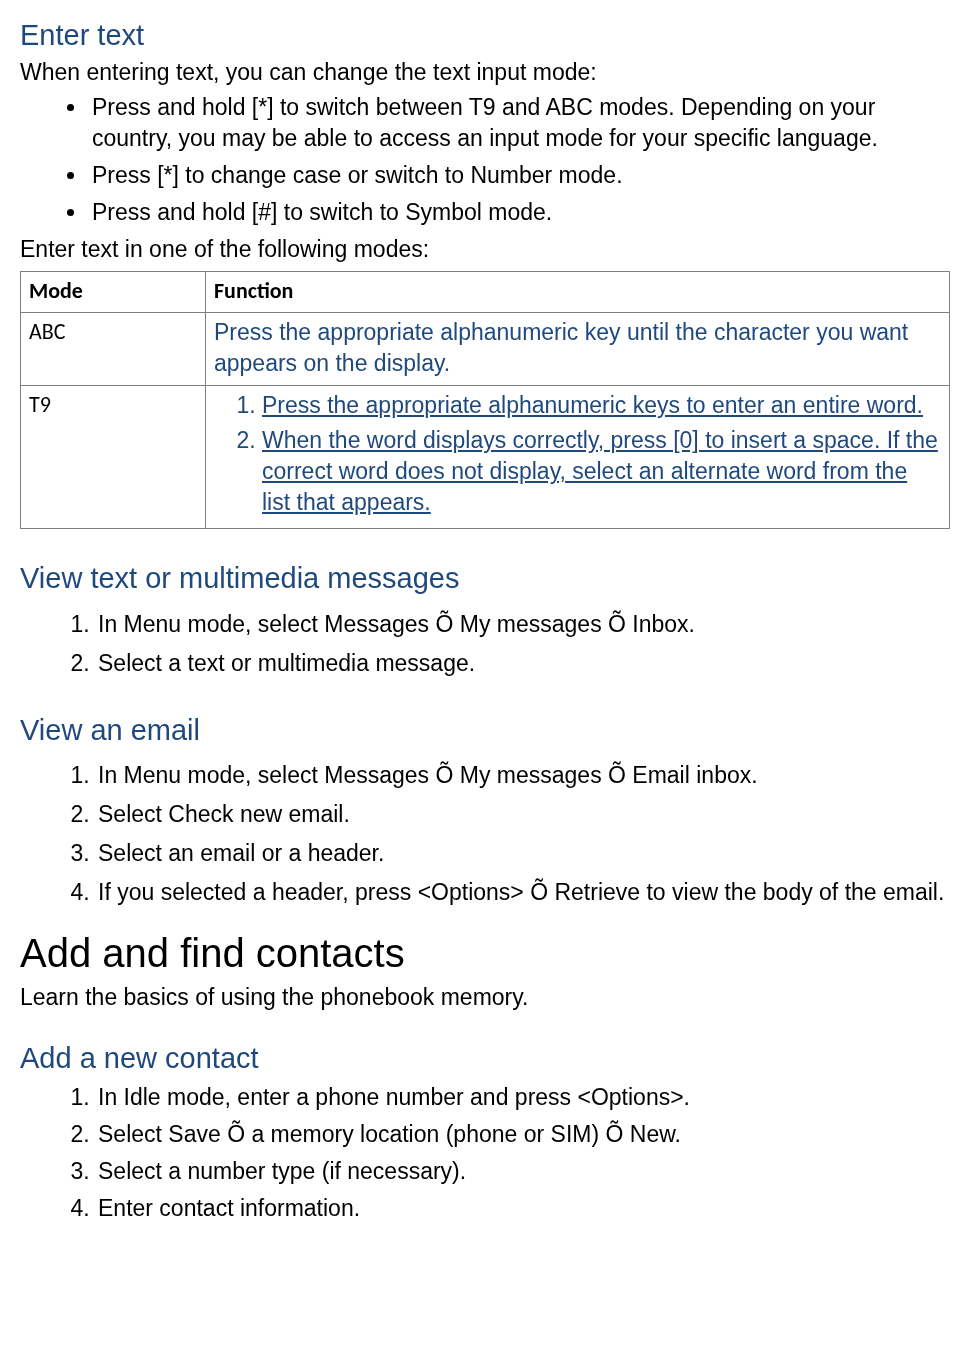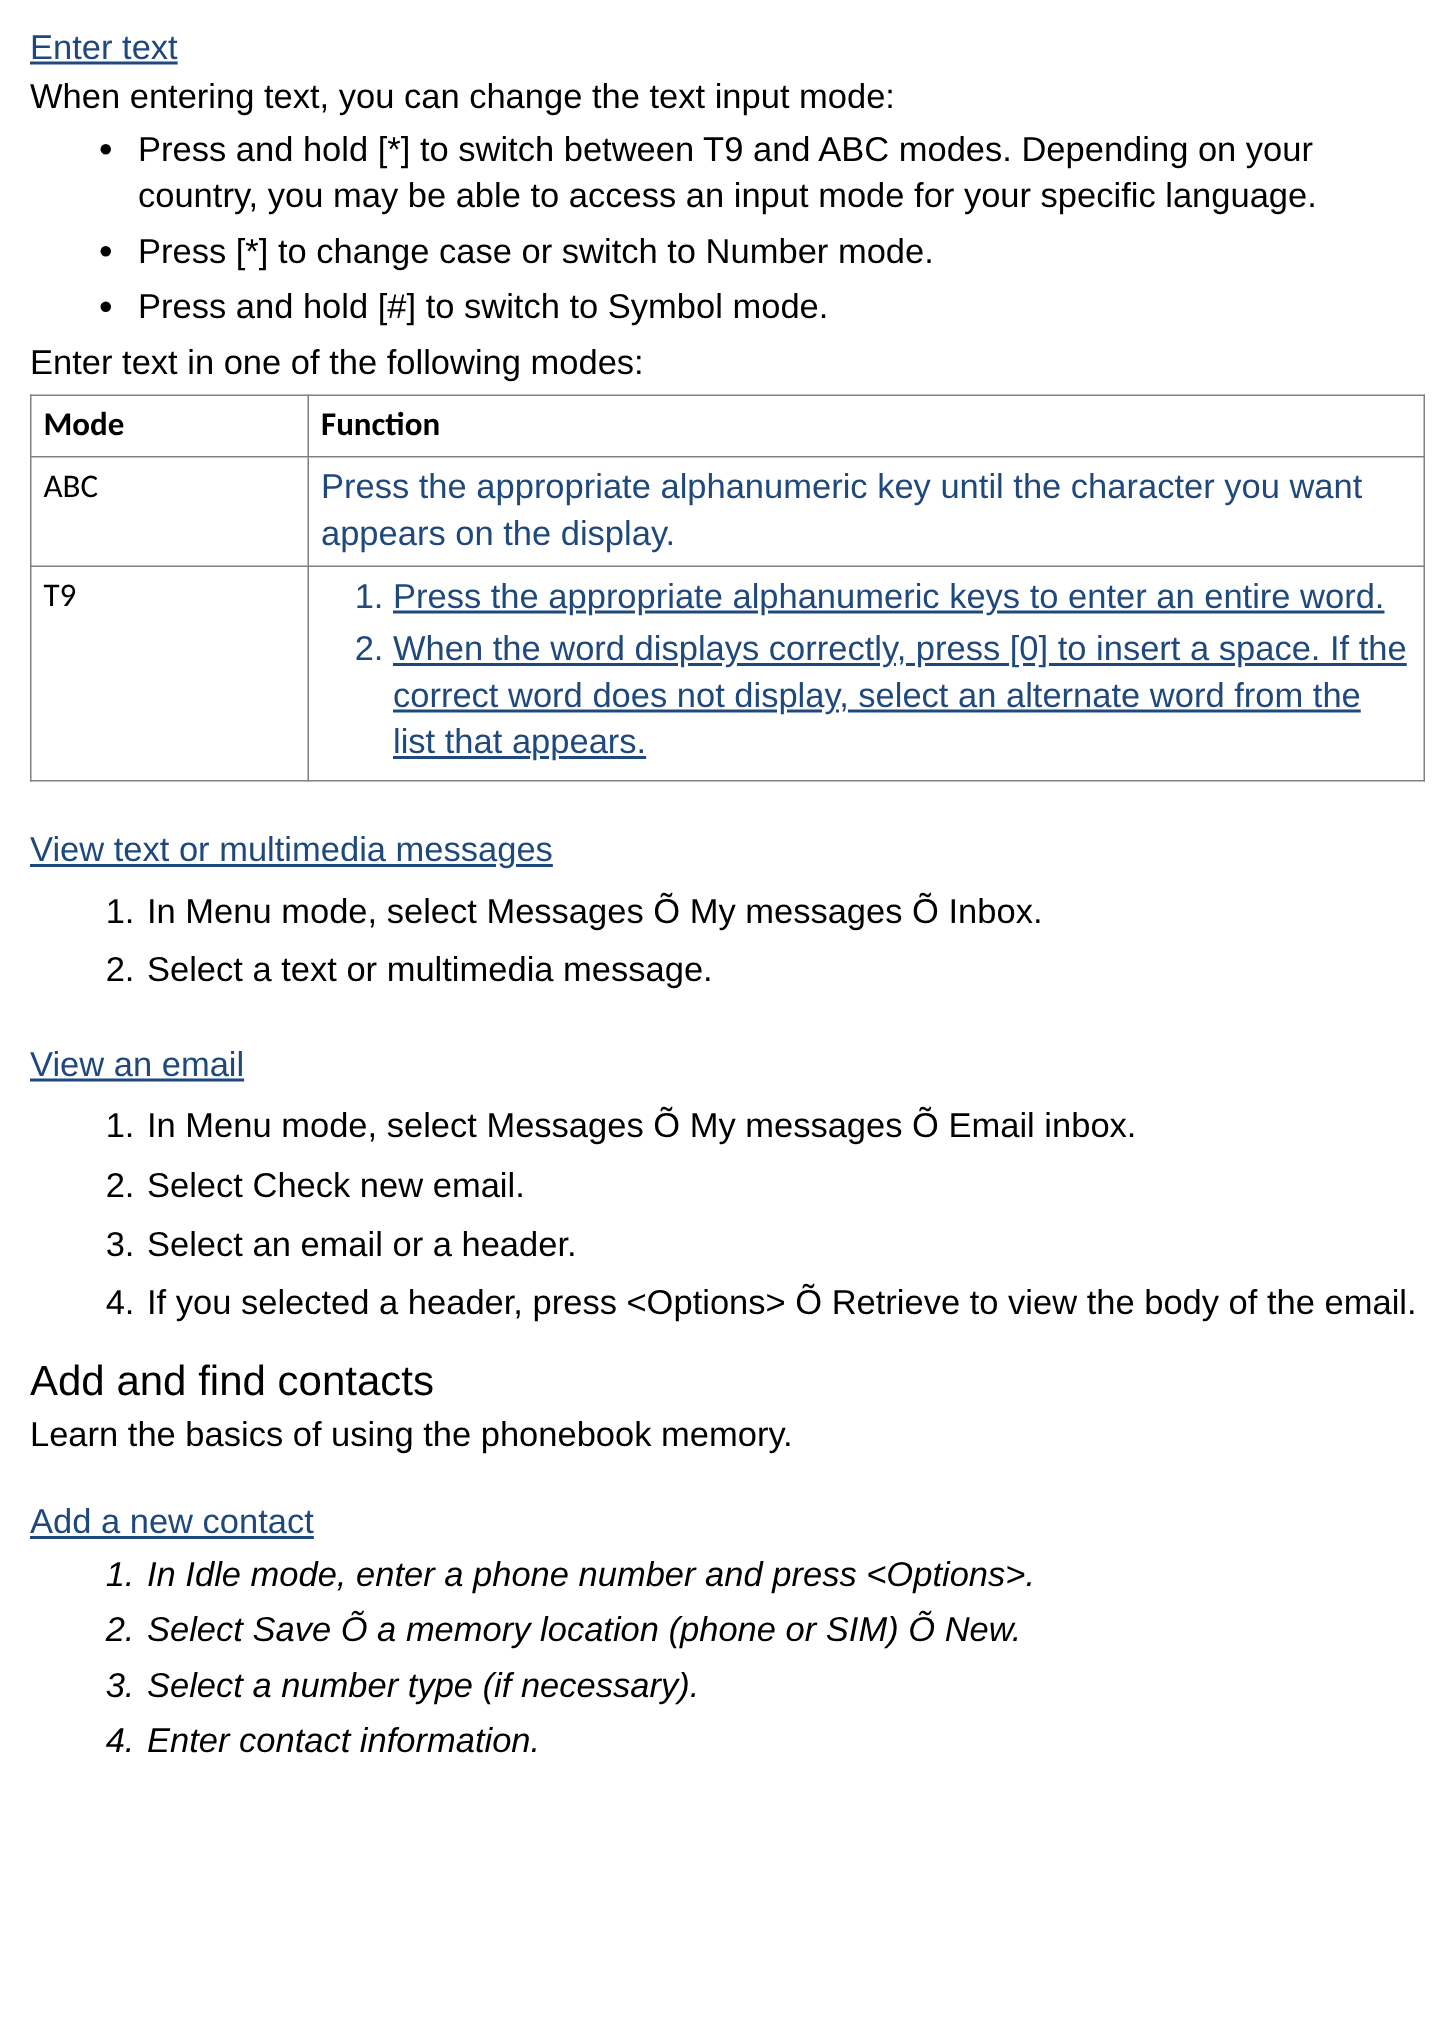--- a/index.html
+++ b/index.html
@@ -4,28 +4,28 @@
 <style>
   body {
     font-family: Arial, Helvetica, sans-serif;
     font-size: 23px;
     line-height: 1.35;
     color: #000;
     margin: 0;
     padding: 12px 12px 12px 20px;
     width: 930px;
   }
-  .h-small { color: #1f497d; font-size: 23px; margin: 4px 0 2px 0; text-decoration: underline; }
-  .h-big { font-size: 28px; margin: 18px 0 0 0; font-weight: normal; }
+  .h-small { color: #1f497d; font-size: 29px; margin: 4px 0 2px 0; }
+  .h-big { font-size: 40px; margin: 18px 0 0 0; font-weight: normal; }
   .para { margin: 2px 0 4px 0; }
   ul.disc { list-style-type: disc; margin: 4px 0 4px 0; padding-left: 68px; }
   ul.disc li { padding-left: 4px; margin-bottom: 6px; }
   ol.num { margin: 10px 0 10px 0; padding-left: 76px; }
   ol.num li { padding-left: 2px; margin-bottom: 8px; }
-  ol.num.tight { margin-top: 4px; font-style: italic; }
+  ol.num.tight { margin-top: 4px; }
   ol.num.tight li { margin-bottom: 6px; }
   table.modes { border-collapse: collapse; width: 100%; margin: 6px 0 30px 0; }
   table.modes th, table.modes td { border: 1px solid #808080; padding: 4px 8px 6px 8px; vertical-align: top; font-size: 21px; }
   table.modes th { font-family: Calibri, Arial, sans-serif; font-weight: bold; font-size: 22px; text-align: left; }
   table.modes th:first-child { width: 168px; }
   table.modes td:first-child { font-family: Calibri, Arial, sans-serif; font-size: 22px; color: #000; }
   table.modes td:nth-child(2) { color: #1f497d; font-size: 23px; }
   ol.cell { margin: 0; padding-left: 48px; text-decoration: underline; }
   ol.cell li { margin-bottom: 4px; }
   .spacer-sm { height: 18px; }

